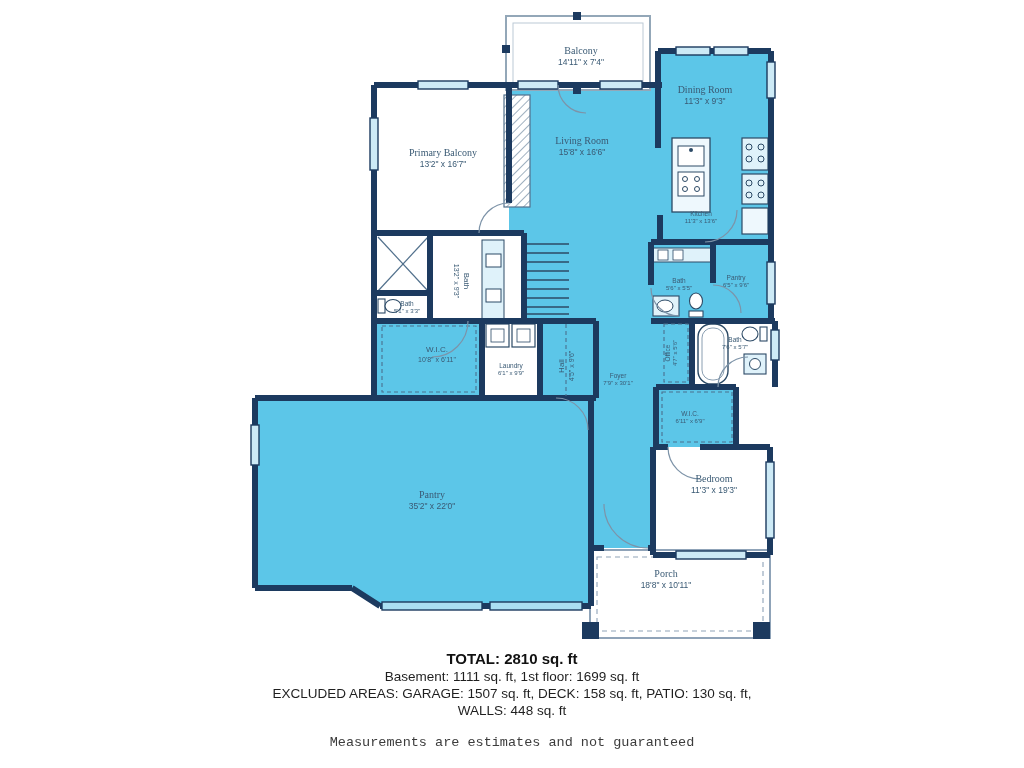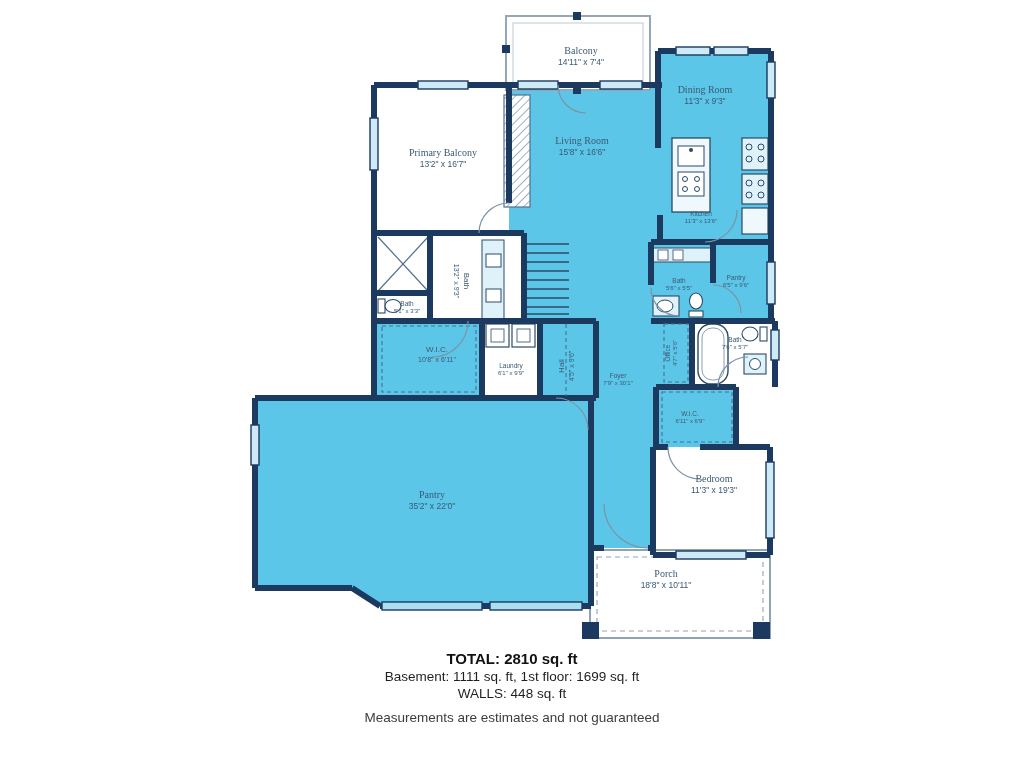--- a/index.html
+++ b/index.html
@@ -10,21 +10,21 @@
        align-items:center;justify-content:center;text-align:center;color:#3a5a74;
        line-height:1.3;white-space:nowrap;pointer-events:none;}
   .lbl.rot-cw{transform:translate(-50%,-50%) rotate(90deg);}
   .lbl.rot-ccw{transform:translate(-50%,-50%) rotate(-90deg);}
   .sz-lg .lname{font-size:10px;font-family:Liberation Serif, serif;} .sz-lg .ldim{font-size:8.5px;}
   .sz-md .lname{font-size:8px;}  .sz-md .ldim{font-size:7px;}
   .sz-sm .lname{font-size:6.5px;}.sz-sm .ldim{font-size:6px;}
   .summary{position:absolute;left:0;right:0;top:650;width:100%;top:650px;text-align:center;color:#1f1f1f;}
   .summary .total{font-size:15px;font-weight:bold;line-height:18px;color:#111111;}
   .summary .sline{font-size:13.5px;line-height:17px;}
-  .summary .disclaimer{font-size:13.5px;line-height:17px;margin-top:7px;color:#3c3c3c;}
+  .summary .disclaimer{font-size:13.5px;line-height:17px;margin-top:15px;color:#3c3c3c;font-family:Liberation Mono, monospace;}
 </style>
 </head>
 <body>
 
 <div class="page">
 
   <svg width="1024" height="768" viewBox="0 0 1024 768">
     <defs>
       <pattern id="hatch" width="6" height="6" patternUnits="userSpaceOnUse" patternTransform="rotate(45)">
         <rect width="6" height="6" fill="#ffffff"></rect>
@@ -264,17 +264,18 @@
     <span class="ldim">11'3" x 19'3"</span>
   </div>
   <div class="lbl sz-lg" style="left:666px;top:579px">
     <span class="lname">Porch</span>
     <span class="ldim">18'8" x 10'11"</span>
   </div>
 
   <div class="summary">
     <div class="total">TOTAL: 2810 sq. ft</div>
     <div class="sline">Basement: 1111 sq. ft, 1st floor: 1699 sq. ft</div>
+    <div class="sline">EXCLUDED AREAS: GARAGE: 1507 sq. ft, DECK: 158 sq. ft, PATIO: 130 sq. ft,</div>
     <div class="sline">WALLS: 448 sq. ft</div>
     <div class="disclaimer">Measurements are estimates and not guaranteed</div>
   </div>
 
 </div>
 
 </body></html>

